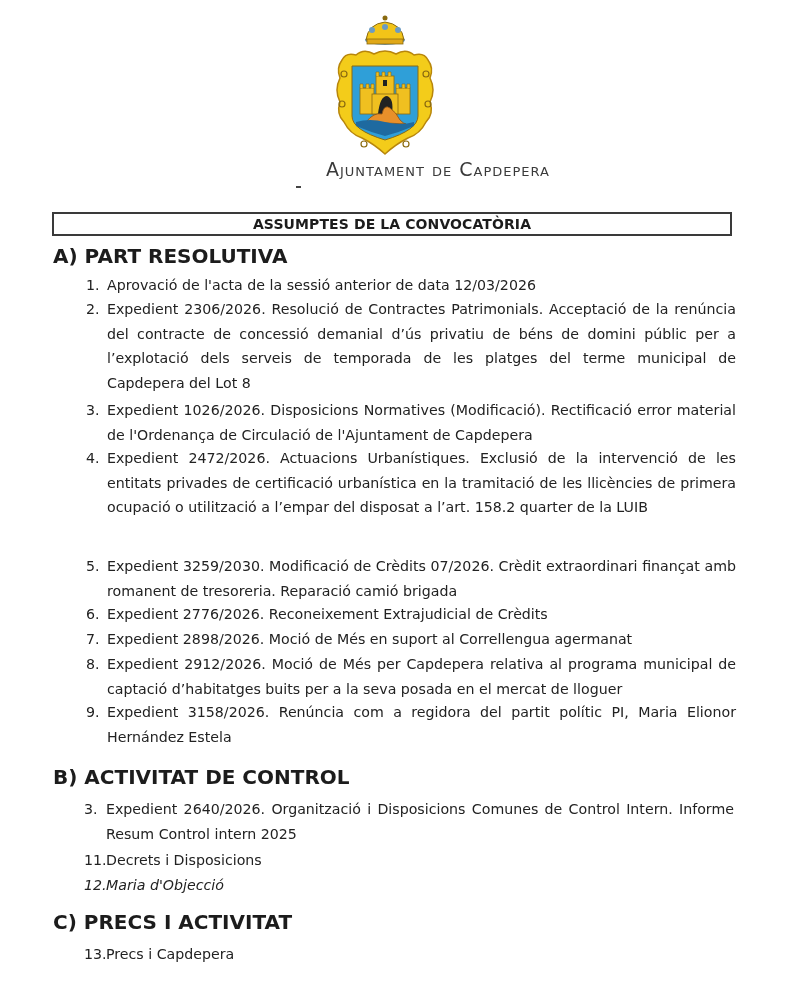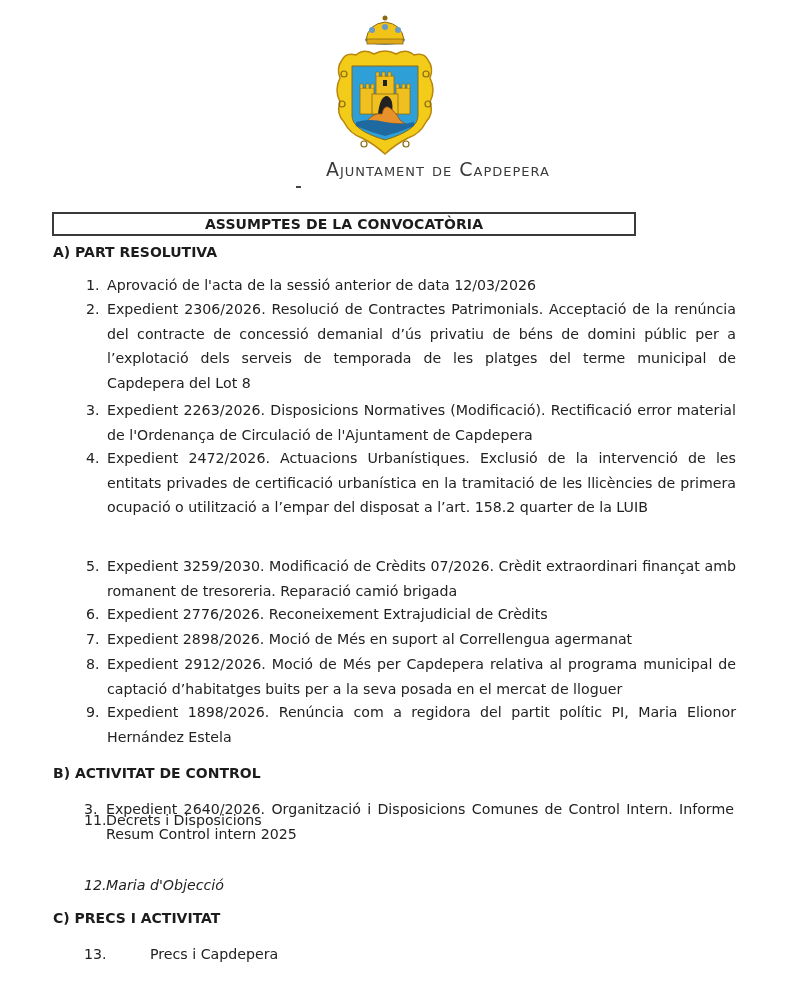--- a/index.html
+++ b/index.html
@@ -8,27 +8,27 @@
     font-family: "DejaVu Sans", sans-serif; color: #1c1c1c;
   }
   .crest { position: absolute; left: 330px; top: 8px; width: 110px; height: 148px; }
   .org-name {
     position: absolute; left: 0; width: 800px; top: 158px; text-align: center;
     font-family: "DejaVu Sans", sans-serif; font-size: 19px; letter-spacing: 1px;
     color: #3a3a3a; font-variant: small-caps; font-weight: normal; padding-left: 38px;
   }
   .org-dash { position: absolute; left: 296px; top: 186px; width: 5px; height: 2px; background: #444; }
   .title-box {
-    position: absolute; left: 52px; top: 212px; width: 584px; height: 24px;
+    position: absolute; left: 52px; top: 212px; width: 680px; height: 24px;
     border: 2px solid #3a3a3a; box-sizing: border-box;
     display: flex; align-items: center; justify-content: center;
   }
   .title-box span { font-size: 14px; font-weight: bold; color: #1c1c1c; letter-spacing: 0.1px; }
   .section-heading {
-    position: absolute; left: 53px; font-size: 14px; font-weight: bold; color: #1c1c1c;
+    position: absolute; left: 53px; font-size: 20px; font-weight: bold; color: #1c1c1c;
   }
   .item {
     position: absolute; left: 86px; width: 650px; font-size: 14.2px; line-height: 24.5px;
     color: #222; display: flex;
   }
   .item .num { flex: 0 0 auto; width: 21px; }
   .item .txt { flex: 1; text-align: justify; text-align-last: left; }
 </style>
 </head>
 <body>
@@ -86,21 +86,21 @@
 <div class="item" style="top:273px">
   <span class="num">1.</span>
   <span class="txt">Aprovació de l'acta de la sessió anterior de data 12/03/2026</span>
 </div>
 <div class="item" style="top:297px">
   <span class="num">2.</span>
   <span class="txt">Expedient 2306/2026. Resolució de Contractes Patrimonials. Acceptació de la renúncia del contracte de concessió demanial d’ús privatiu de béns de domini públic per a l’explotació dels serveis de temporada de les platges del terme municipal de Capdepera del Lot 8</span>
 </div>
 <div class="item" style="top:398px">
   <span class="num">3.</span>
-  <span class="txt">Expedient 2263/2026. Disposicions Normatives (Modificació). Rectificació error material de l'Ordenança de Circulació de l'Ajuntament de Capdepera</span>
+  <span class="txt">Expedient 1026/2026. Disposicions Normatives (Modificació). Rectificació error material de l'Ordenança de Circulació de l'Ajuntament de Capdepera</span>
 </div>
 <div class="item" style="top:446px">
   <span class="num">4.</span>
   <span class="txt">Expedient 2472/2026. Actuacions Urbanístiques. Exclusió de la intervenció de les entitats privades de certificació urbanística en la tramitació de les llicències de primera ocupació o utilització a l’empar del disposat a l’art. 158.2 quarter de la LUIB</span>
 </div>
 <div class="item" style="top:554px">
   <span class="num">5.</span>
   <span class="txt">Expedient 3259/2030. Modificació de Crèdits 07/2026. Crèdit extraordinari finançat amb romanent de tresoreria. Reparació camió brigada</span>
 </div>
 <div class="item" style="top:602px">
@@ -110,36 +110,36 @@
 <div class="item" style="top:627px">
   <span class="num">7.</span>
   <span class="txt">Expedient 2898/2026. Moció de Més en suport al Correllengua agermanat</span>
 </div>
 <div class="item" style="top:652px">
   <span class="num">8.</span>
   <span class="txt">Expedient 2912/2026. Moció de Més per Capdepera relativa al programa municipal de captació d’habitatges buits per a la seva posada en el mercat de lloguer</span>
 </div>
 <div class="item" style="top:700px">
   <span class="num">9.</span>
-  <span class="txt">Expedient 1898/2026. Renúncia com a regidora del partit polític PI, Maria Elionor Hernández Estela</span>
+  <span class="txt">Expedient 3158/2026. Renúncia com a regidora del partit polític PI, Maria Elionor Hernández Estela</span>
 </div>
 
 <div class="section-heading" style="top:765px">B) ACTIVITAT DE CONTROL</div>
 
 <div class="item" style="top:797px; left:84px;">
   <span class="num" style="width:22px">3.</span>
   <span class="txt">Expedient 2640/2026. Organització i Disposicions Comunes de Control Intern. Informe Resum Control intern 2025</span>
 </div>
-<div class="item" style="top:808px; left:84px;">
+<div class="item" style="top:848px; left:84px;">
   <span class="num" style="width:22px">11.</span>
   <span class="txt">Decrets i Disposicions</span>
 </div>
 <div class="item" style="top:873px; left:84px;font-style:italic;">
   <span class="num" style="width:22px">12.</span>
   <span class="txt">Maria d'Objecció</span>
 </div>
 
 <div class="section-heading" style="top:910px">C) PRECS I ACTIVITAT</div>
 
-<div class="item" style="top:942px; left:84px;gap:44px;">
+<div class="item" style="top:942px; left:84px;">
   <span class="num" style="width:22px">13.</span>
   <span class="txt">Precs i Capdepera</span>
 </div>
 
 </body></html>

